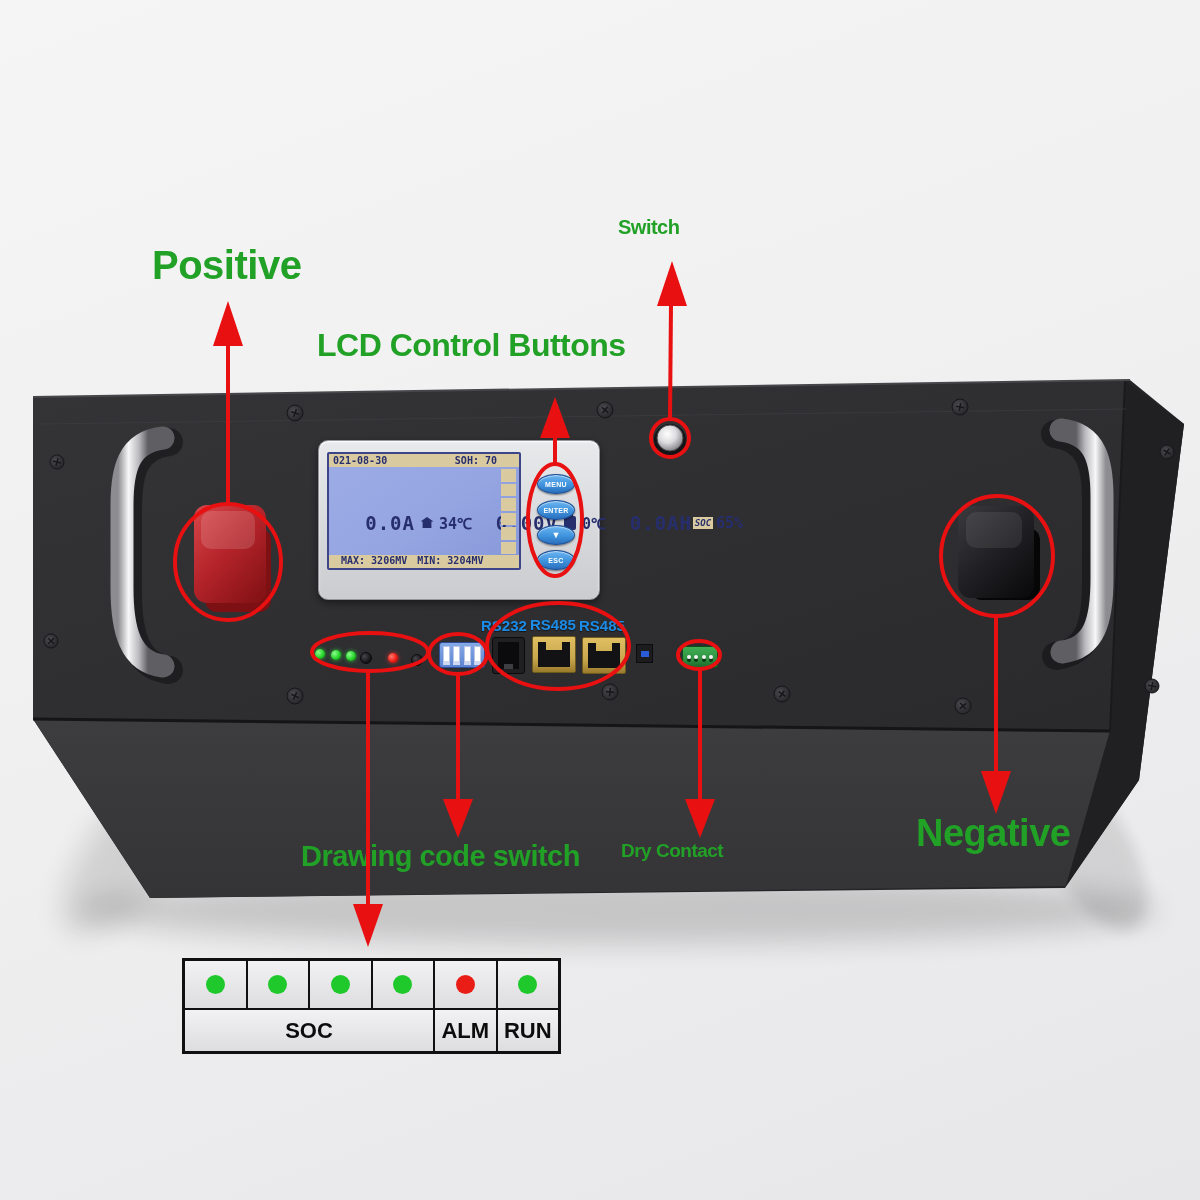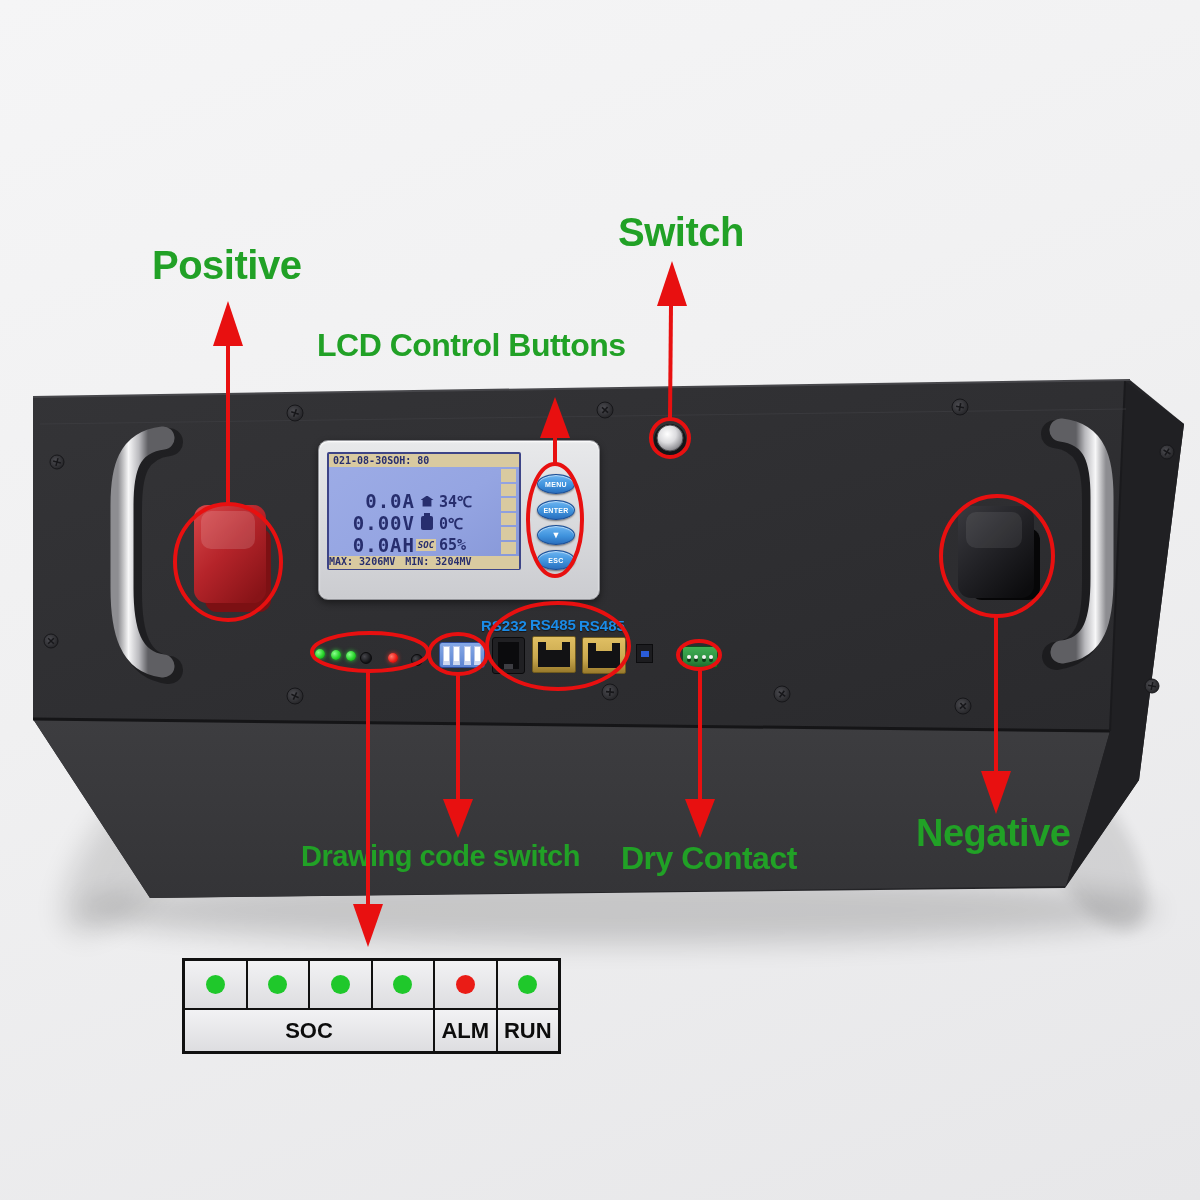--- a/index.html
+++ b/index.html
@@ -18,23 +18,23 @@
 
   
   .bezel{position:absolute;left:318px;top:440px;width:280px;height:158px;border-radius:10px;
          background:linear-gradient(180deg,#e8e9eb,#cbccd0);border:1px solid #94959a;
          box-shadow:0 3px 7px rgba(0,0,0,.45), inset 0 1px 2px #fff;}
   .screen{position:absolute;left:327px;top:452px;width:190px;height:114px;
           background:linear-gradient(145deg,#9dacE6,var(--lcd-bg) 55%,#8697d8);
           border:2px solid #3d4487;border-radius:2px;display:flex;flex-direction:column;
           font-family:"DejaVu Sans Mono",monospace;color:var(--lcd-ink);}
   .lcd-strip{background:var(--lcd-tan);color:var(--lcd-ink);font-size:10px;font-weight:bold;
-             display:flex;justify-content:flex-start;padding:1px 22px 0 4px;line-height:12px;}
-  .lcd-strip.footer{padding:0 20px 1px 0;justify-content:flex-start;gap:10px;}
-  .lcd-rows{flex:1;display:flex;flex-direction:column;justify-content:space-around;padding-right:26px;margin-top:23px;}
+             display:flex;justify-content:space-between;padding:1px 22px 0 4px;line-height:12px;}
+  .lcd-strip.footer{padding:0 20px 1px 12px;justify-content:flex-start;gap:10px;}
+  .lcd-rows{flex:1;display:flex;flex-direction:row;justify-content:space-around;padding-right:26px;margin-top:23px;}
   .lcd-row{display:flex;align-items:center;}
   .lcd-val{width:86px;text-align:right;font-size:19px;font-weight:bold;letter-spacing:1px;}
   .lcd-ico{width:24px;display:flex;justify-content:center;}
   .lcd-right{flex:1;text-align:left;font-size:15px;font-weight:bold;}
   .house{width:13px;height:11px;background:var(--lcd-ink);
          clip-path:polygon(50% 0,100% 42%,84% 42%,84% 100%,16% 100%,16% 42%,0 42%);}
   .batt{width:12px;height:14px;background:var(--lcd-ink);border-radius:2px;position:relative;}
   .batt:before{content:"";position:absolute;left:3px;top:-3px;width:6px;height:3px;background:var(--lcd-ink);}
   .soc-chip{display:inline-block;background:var(--lcd-tan);color:var(--lcd-ink);
             font-size:9px;font-weight:bold;padding:1px 2px;margin-right:2px;}
@@ -230,21 +230,21 @@
     <g>
       <circle cx="670" cy="440" r="16" fill="#141416"></circle>
       <circle cx="670" cy="438" r="13" fill="url(#gChrome)" stroke="#4a4a4f" stroke-width="1"></circle>
     </g>
   </svg>
 
   <div class="bezel"></div>
   <div class="screen">
     <div class="lcd-strip">
       <span>021-08-30</span>
-      <span>SOH: 80</span>
+      <span>SOH: 70</span>
     </div>
     <div class="lcd-rows">
       <div class="lcd-row">
         <span class="lcd-val">0.0A</span>
         <span class="lcd-ico">
             <i class="house"></i>
           </span>
         <span class="lcd-right">34℃</span>
       </div>
       <div class="lcd-row">
@@ -312,24 +312,24 @@
       <i></i>
     </div>
   <div class="dry">
     <span></span>
       <span></span>
       <span></span>
       <span></span>
   </div>
 
   <div class="glabel" style="left:152px;top:243px;font-size:40px">Positive</div>
-  <div class="glabel" style="left:618px;top:210px;font-size:40px">Switch</div>
+  <div class="glabel" style="left:618px;top:216px;font-size:20px">Switch</div>
   <div class="glabel" style="left:301px;top:840px;font-size:29px">Drawing code switch</div>
   <div class="glabel" style="left:317px;top:327px;font-size:32px">LCD Control Buttons</div>
-  <div class="glabel" style="left:621px;top:840px;font-size:32px">Dry Contact</div>
+  <div class="glabel" style="left:621px;top:840px;font-size:19px">Dry Contact</div>
   <div class="glabel" style="left:916px;top:812px;font-size:38px">Negative</div>
 
   <div class="legend">
     <div class="cell">
         <span class="tdot" data-color="green"></span>
       </div>
     <div class="cell">
         <span class="tdot" data-color="green"></span>
       </div>
     <div class="cell">

